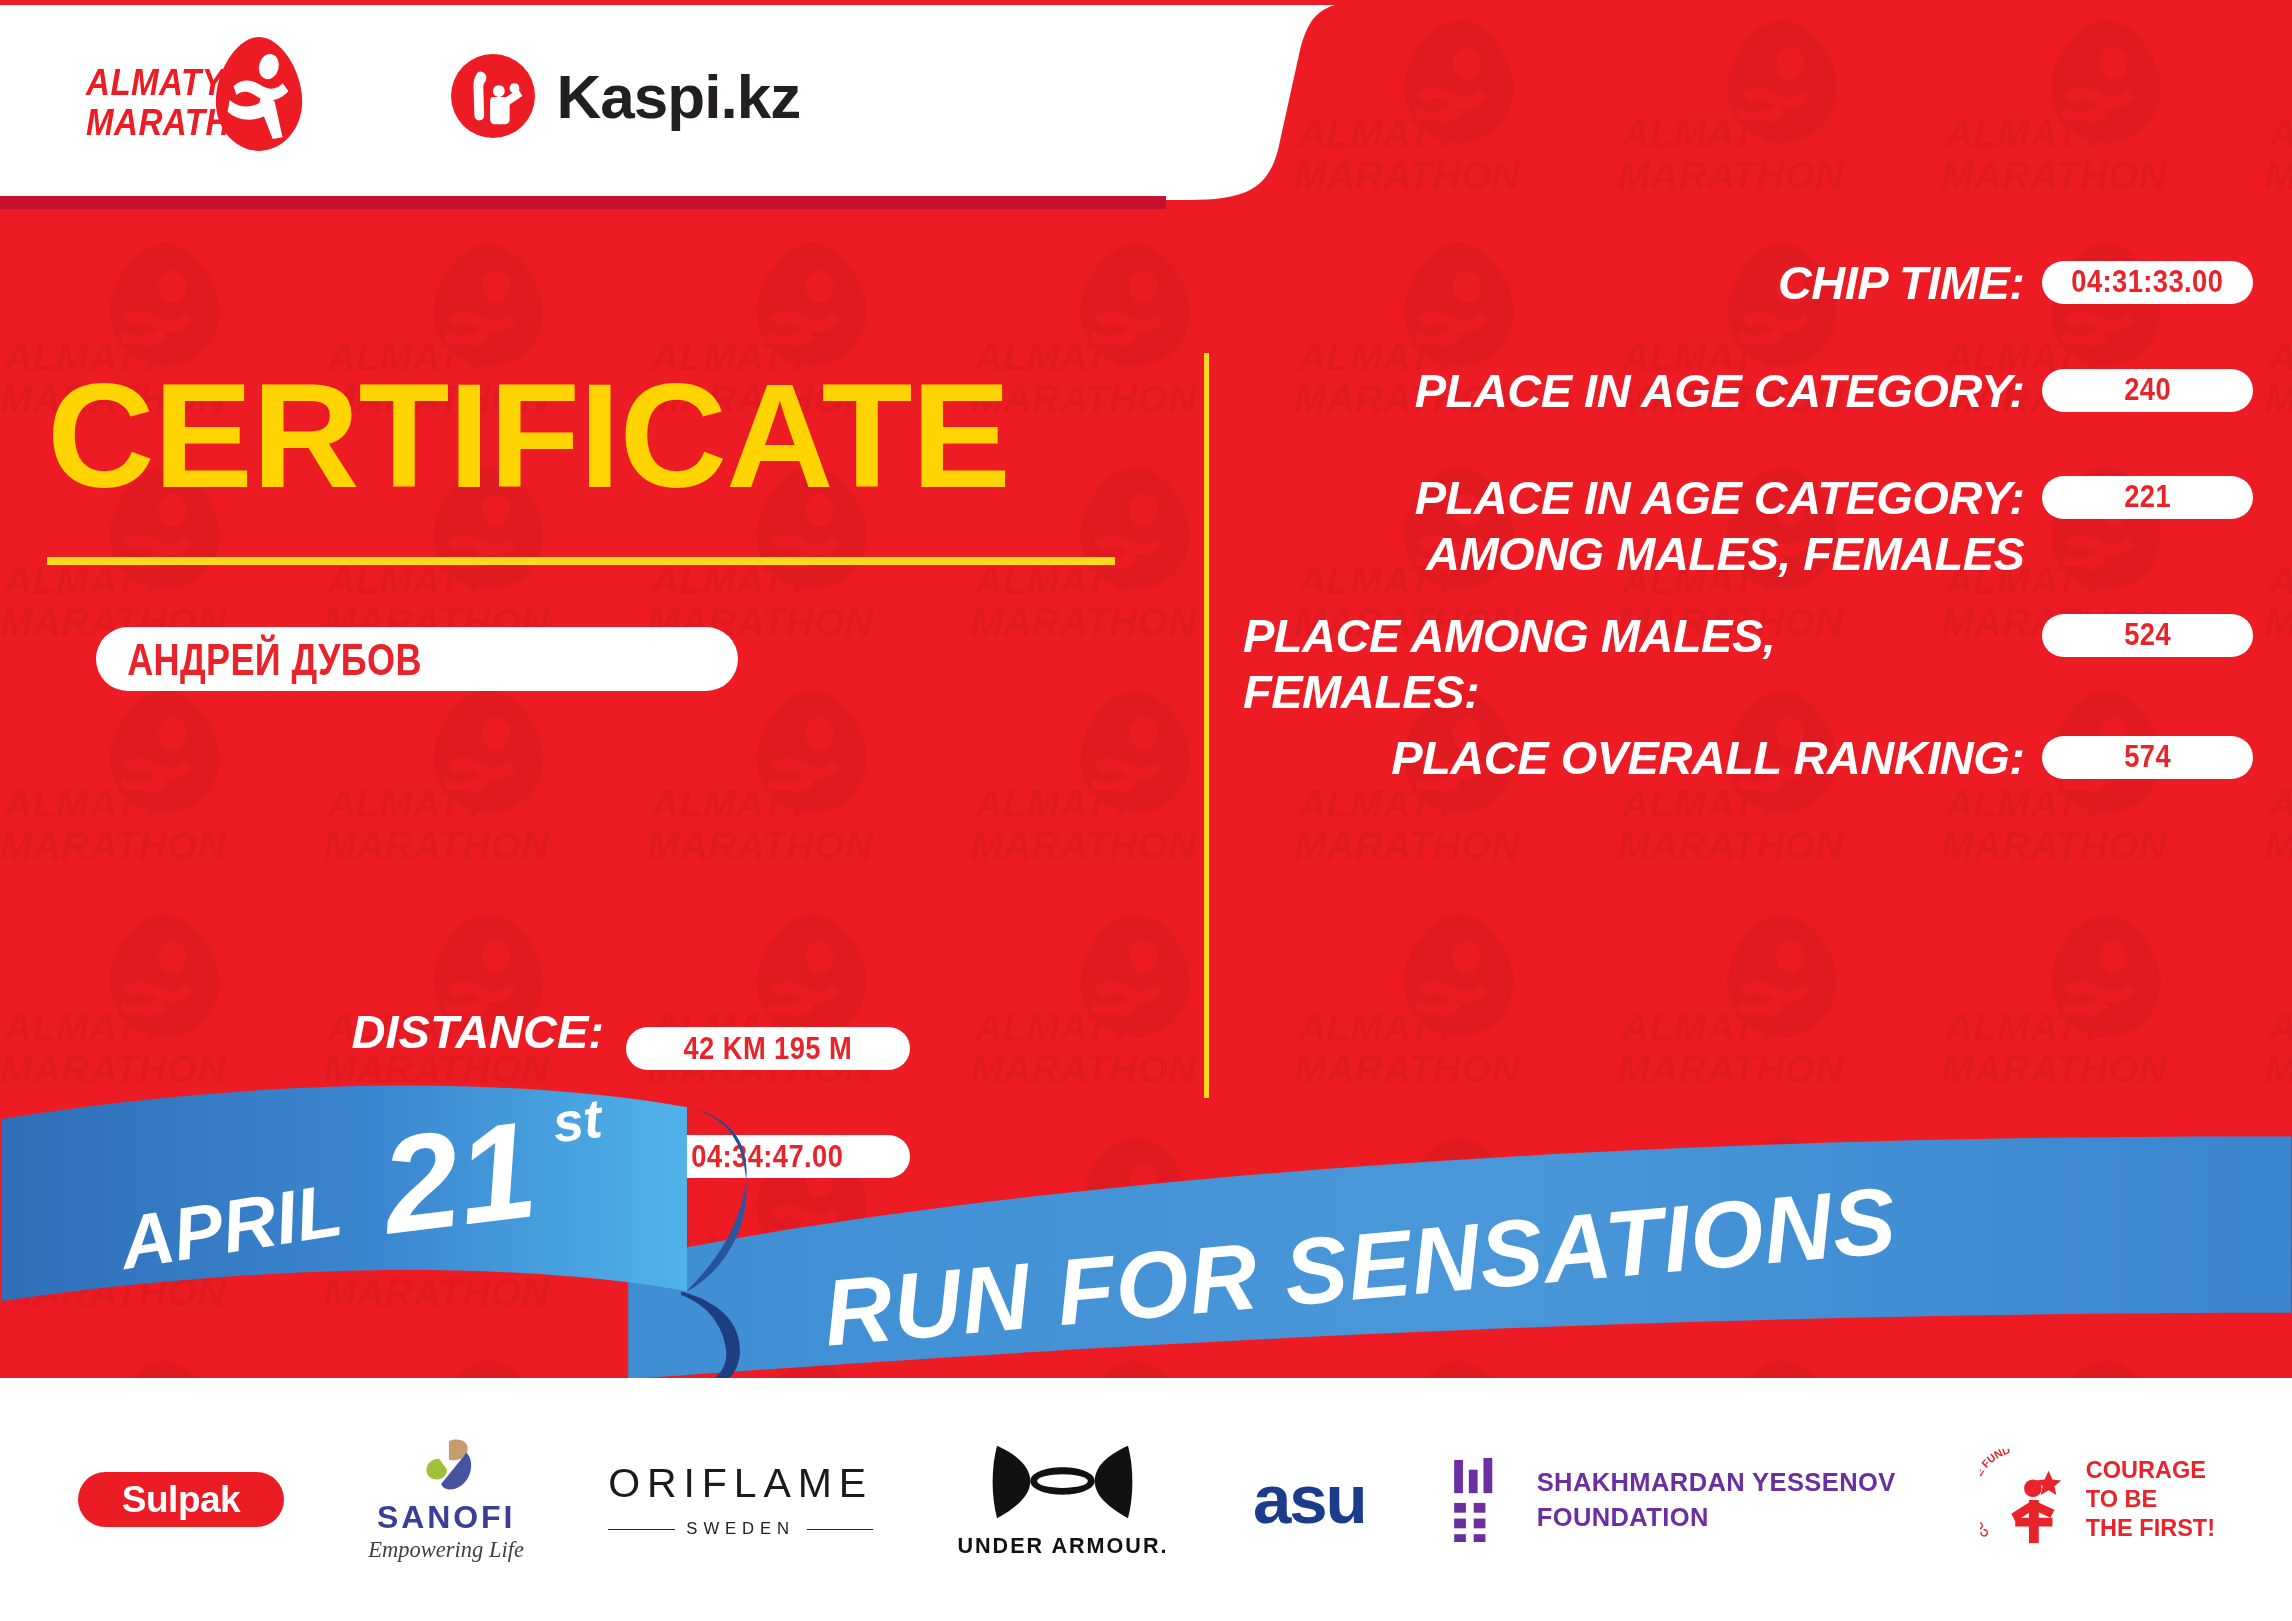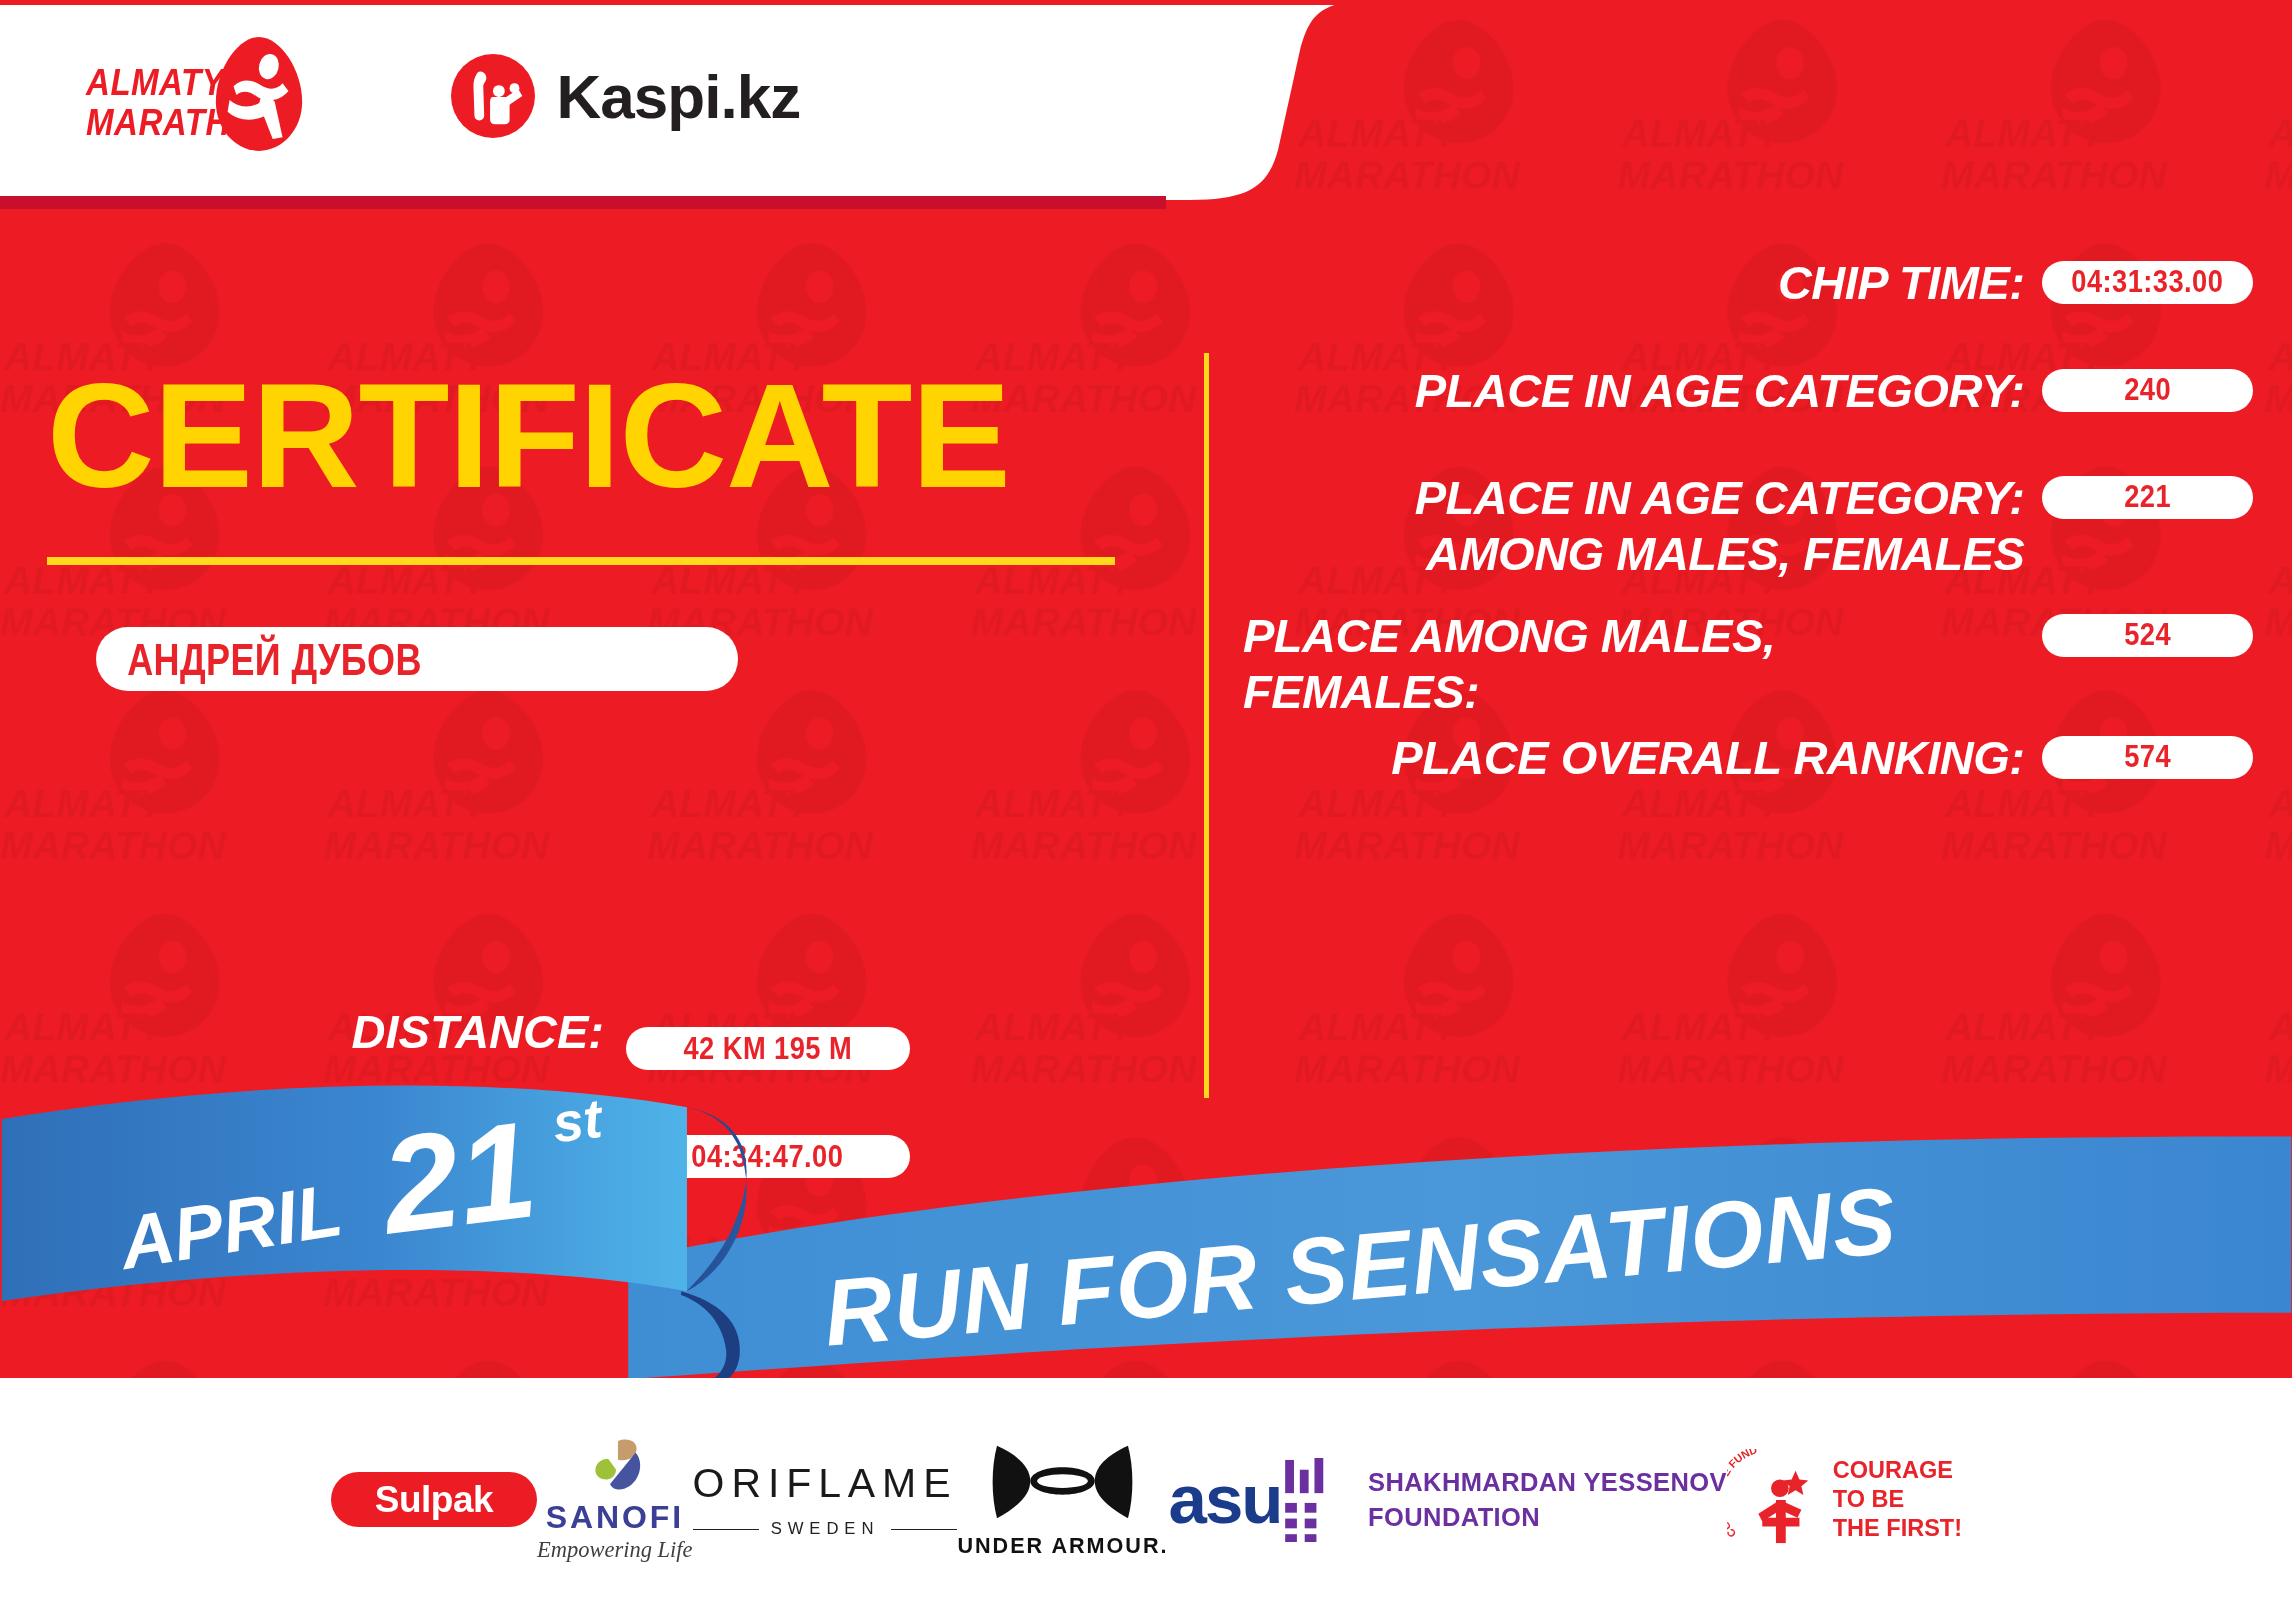--- a/index.html
+++ b/index.html
@@ -172,21 +172,21 @@
   #row-overall   { left: 0; top: 534px; }
 
   
   .ribbon { position: absolute; left: 0; top: 1068px; width: 2293px; height: 323px; }
 
   
   .sponsors {
     position: absolute; left: 0; top: 1378px;
     width: 2293px; height: 243px;
     background: #ffffff;
-    display: flex; align-items: center; justify-content: center;
+    display: flex; align-items: center; justify-content: space-between;
     padding: 16px 78px;
   }
   .sponsor { display: flex; align-items: center; justify-content: center; }
 
   .sulpak-badge {
     background: #ec1c24; border-radius: 39px;
     width: 206px; height: 55px;
     display: flex; align-items: center; justify-content: center;
   }
   .sulpak-badge span {

